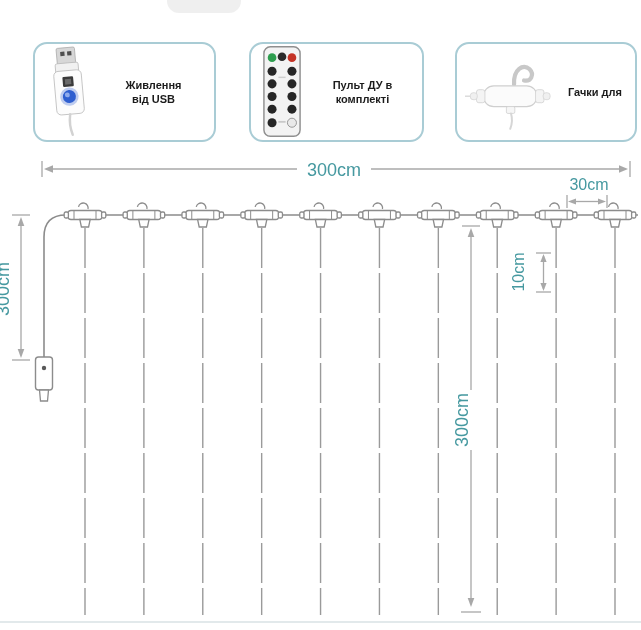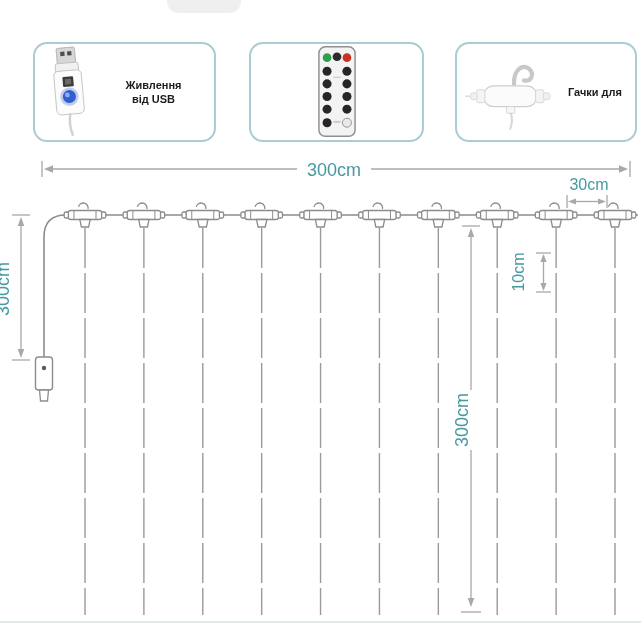--- a/index.html
+++ b/index.html
@@ -86,20 +86,24 @@
       <circle cx="13" cy="57" r="5" fill="#262626"></circle>
         <circle cx="35" cy="57" r="5" fill="#262626"></circle>
       <circle cx="13" cy="71" r="5" fill="#262626"></circle>
         <circle cx="35" cy="71" r="5" fill="#262626"></circle>
       <circle cx="13" cy="86" r="5" fill="#262626"></circle>
       <circle cx="35" cy="86" r="5" fill="#e9e9e9" stroke="#8f8f8f"></circle>
       <rect x="20" y="84" width="8" height="2" fill="#c9c9c9"></rect>
       <rect x="20" y="35" width="8" height="1.6" fill="#cfcfcf"></rect>
     </svg>
   </span>
+  <span class="label">
+    <span>Пульт ДУ в</span><br>
+    <span>комплекті</span>
+  </span>
 </div>
 
 <div class="feature-box" id="box-hooks">
   <span class="icon-wrap">
     <svg width="92" height="84" viewBox="0 0 120 100" aria-hidden="true">
       <path d="M 64,40 C 63,20 76,13 84,20 C 91,27 86,37 77,35" stroke="#c8c8c8" stroke-width="5.5" fill="none" stroke-linecap="round"></path>
       <rect x="24" y="42" width="70" height="27" rx="13.5" fill="#fbfbfb" stroke="#cfcfcf" stroke-width="1.5"></rect>
       <rect x="15" y="47" width="11" height="17" rx="3" fill="#f4f4f4" stroke="#cfcfcf"></rect>
       <rect x="92" y="47" width="11" height="17" rx="3" fill="#f4f4f4" stroke="#cfcfcf"></rect>
       <rect x="7" y="51" width="9" height="9" rx="3.5" fill="#f0f0f0" stroke="#d4d4d4"></rect>

